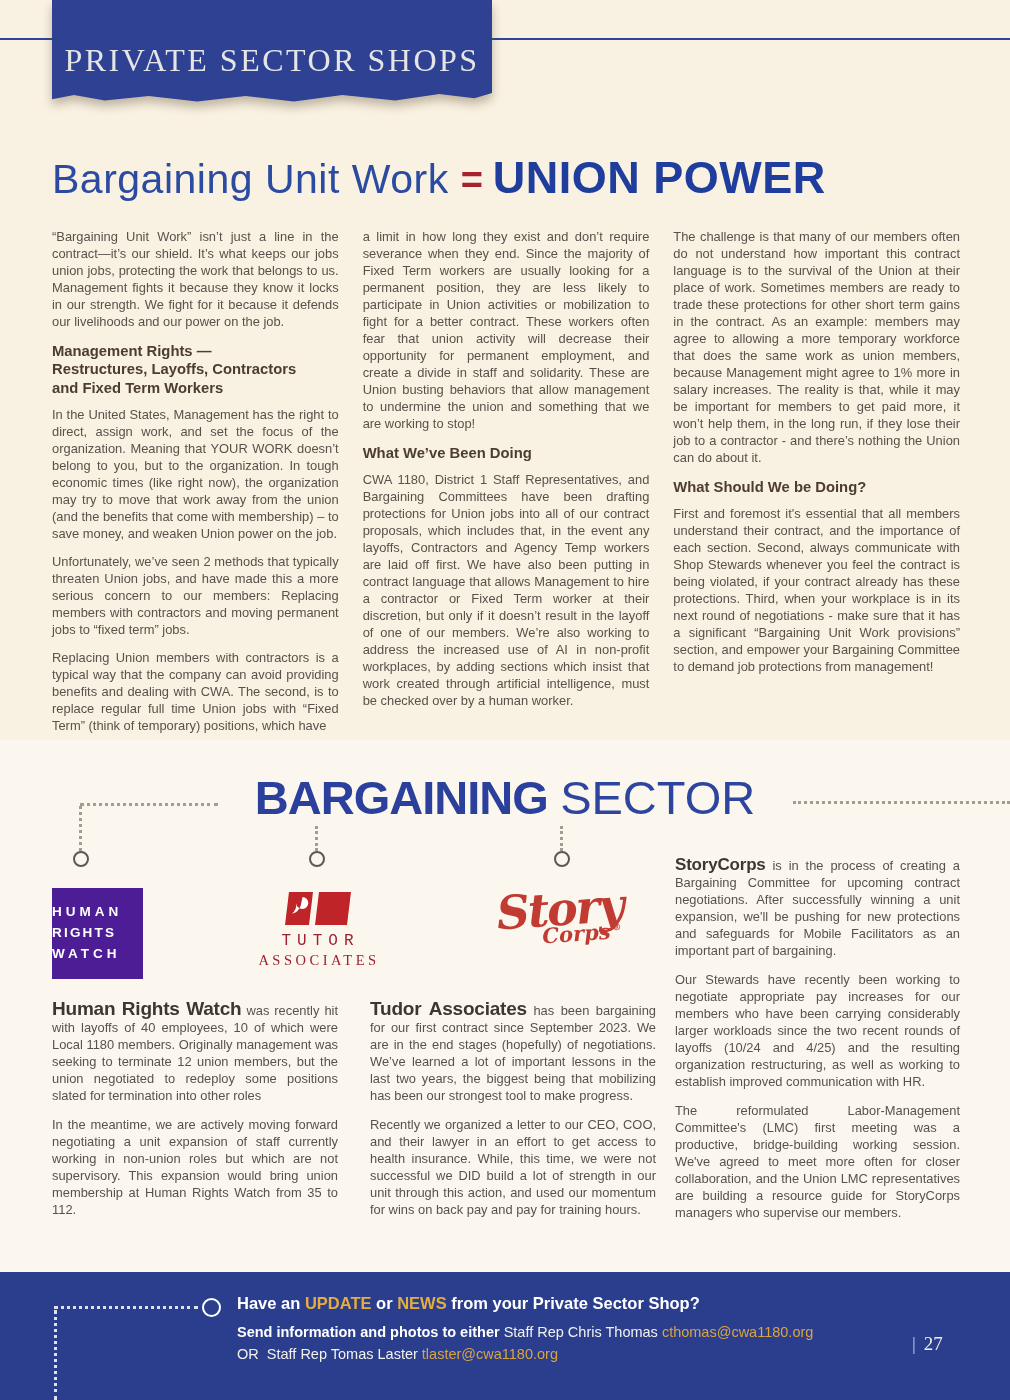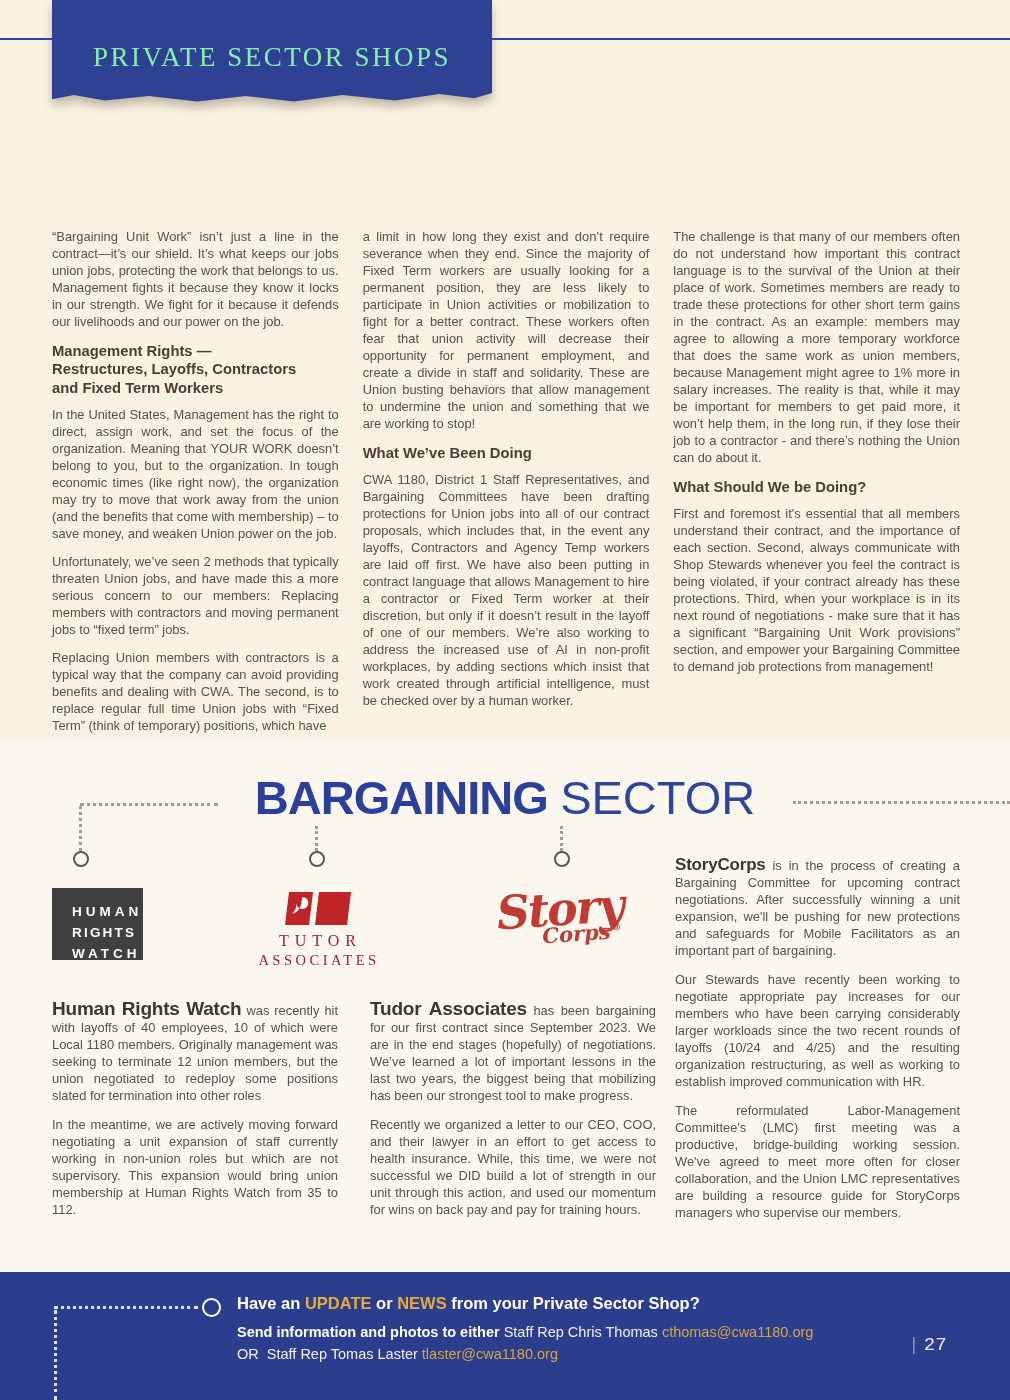--- a/index.html
+++ b/index.html
@@ -29,21 +29,21 @@
     position:absolute;left:52px;top:0;z-index:2;
     filter:drop-shadow(0 6px 5px rgba(100,85,60,0.38));
   }
   .banner{
     width:440px;height:108px;background:#2e4193;
     clip-path:polygon(0% 0%,100% 0%,100% 86%,96% 91%,88% 87%,78% 93%,66% 88%,55% 94%,44% 89%,33% 94%,22% 89%,12% 93%,5% 88%,0% 92%);
   }
   .banner-text{
     padding-top:42px;text-align:center;
     font-family:"Liberation Serif",serif;
-    font-size:27px;letter-spacing:2.5px;color:#86efac;
+    font-size:32px;letter-spacing:2.5px;color:#e5e5e5;
   }
   
   .title{
     position:absolute;left:52px;top:152px;margin:0;
     display:flex;align-items:baseline;white-space:nowrap;
   }
   .t1{font-size:41px;font-weight:400;color:#2b4aa2;letter-spacing:0.5px;}
   .teq{font-size:38px;font-weight:800;color:#a6232e;margin:0 10px 0 12px;}
   .t2{font-size:45px;font-weight:800;color:#1e3d9c;letter-spacing:0.5px;}
   
@@ -68,34 +68,34 @@
     border-radius:50%;background:transparent;
   }
   .upd-heading{
     position:absolute;left:0;top:770px;width:1010px;
     text-align:center;white-space:nowrap;
   }
   .upd-bold{font-size:47px;font-weight:800;color:#2b3f9c;letter-spacing:-1px;}
   .upd-light{font-size:47px;font-weight:300;color:#2e459f;letter-spacing:0px;margin-left:8px;}
   
   .hrw-logo{
-    position:absolute;left:52px;top:888px;width:91px;height:72px;
-    background:#404040;box-sizing:border-box;padding:13px 20px;
+    position:absolute;left:52px;top:888px;width:91px;height:91px;
+    background:#4c1d95;box-sizing:border-box;padding:13px 0;
   }
   .hrw-row{
     color:#ffffff;font-weight:700;font-size:13.5px;line-height:21px;
     letter-spacing:4px;white-space:nowrap;
   }
   .hrw-row.r2{letter-spacing:2.2px;}
   .tutor-logo{
     position:absolute;left:245px;top:891px;width:145px;text-align:center;
   }
   .tutor-icon{display:block;margin:0 auto 5px;}
   .tutor-l1{
-    font-family:Liberation Serif, serif;color:#9e2130;
+    font-family:Liberation Mono, monospace;color:#9e2130;
     font-size:16px;letter-spacing:6px;margin-left:6px;
   }
   .tutor-l2{
     font-family:"Liberation Serif",serif;color:#9e2130;
     font-size:14.5px;letter-spacing:3.5px;margin-top:2px;margin-left:3px;
   }
   .sc-logo{
     position:absolute;left:497px;top:886px;width:130px;
     transform:rotate(-4deg);color:#c23b32;
     font-family:"DejaVu Serif",serif;font-style:italic;
@@ -133,37 +133,42 @@
   .f-line2{font-size:14.5px;color:#f2f1ec;margin-bottom:6px;}
   .f-line3{font-size:14.5px;color:#f2f1ec;}
   .f-line2 strong{color:#ffffff;}
   .gold{color:#e5ad3f;}
   .gold-link{color:#d9a53e;text-decoration:none;cursor:pointer;}
   .f-page{
     position:absolute;left:912px;top:1333px;
     font-family:"Liberation Serif",serif;font-size:19px;white-space:nowrap;
   }
   .f-page .sep{color:#b8c4e4;margin-right:8px;}
-  .f-page .num{color:#f0ede4;font-family:Liberation Mono, monospace;}
+  .f-page .num{color:#f0ede4;}
 </style>
 </head>
 <body>
 
 <div class="page">
 
   <div class="updates-bg"></div>
   <div class="footer-bg"></div>
   <div class="top-rule"></div>
 
   <div class="banner-wrap">
     <div class="banner">
       <div class="banner-text">PRIVATE SECTOR SHOPS</div>
     </div>
   </div>
 
+  <h1 class="title">
+    <span class="t1">Bargaining Unit Work</span>
+    <span class="teq">=</span>
+    <span class="t2">UNION POWER</span>
+  </h1>
 
   <div class="intro-grid">
     <div class="col">
       <p>“Bargaining Unit Work” isn’t just a line in the contract—it’s our shield. It’s what keeps our jobs union jobs, protecting the work that belongs to us. Management fights it because they know it locks in our strength. We fight for it because it defends our livelihoods and our power on the job.</p>
       <h3 class="colhead">
         <span class="hl">Management Rights —</span>
         <span class="hl">Restructures, Layoffs, Contractors</span>
         <span class="hl">and Fixed Term Workers</span>
       </h3>
       <p>In the United States, Management has the right to direct, assign work, and set the focus of the organization. Meaning that YOUR WORK doesn’t belong to you, but to the organization. In tough economic times (like right now), the organization may try to move that work away from the union (and the benefits that come with membership) – to save money, and weaken Union power on the job.</p>

